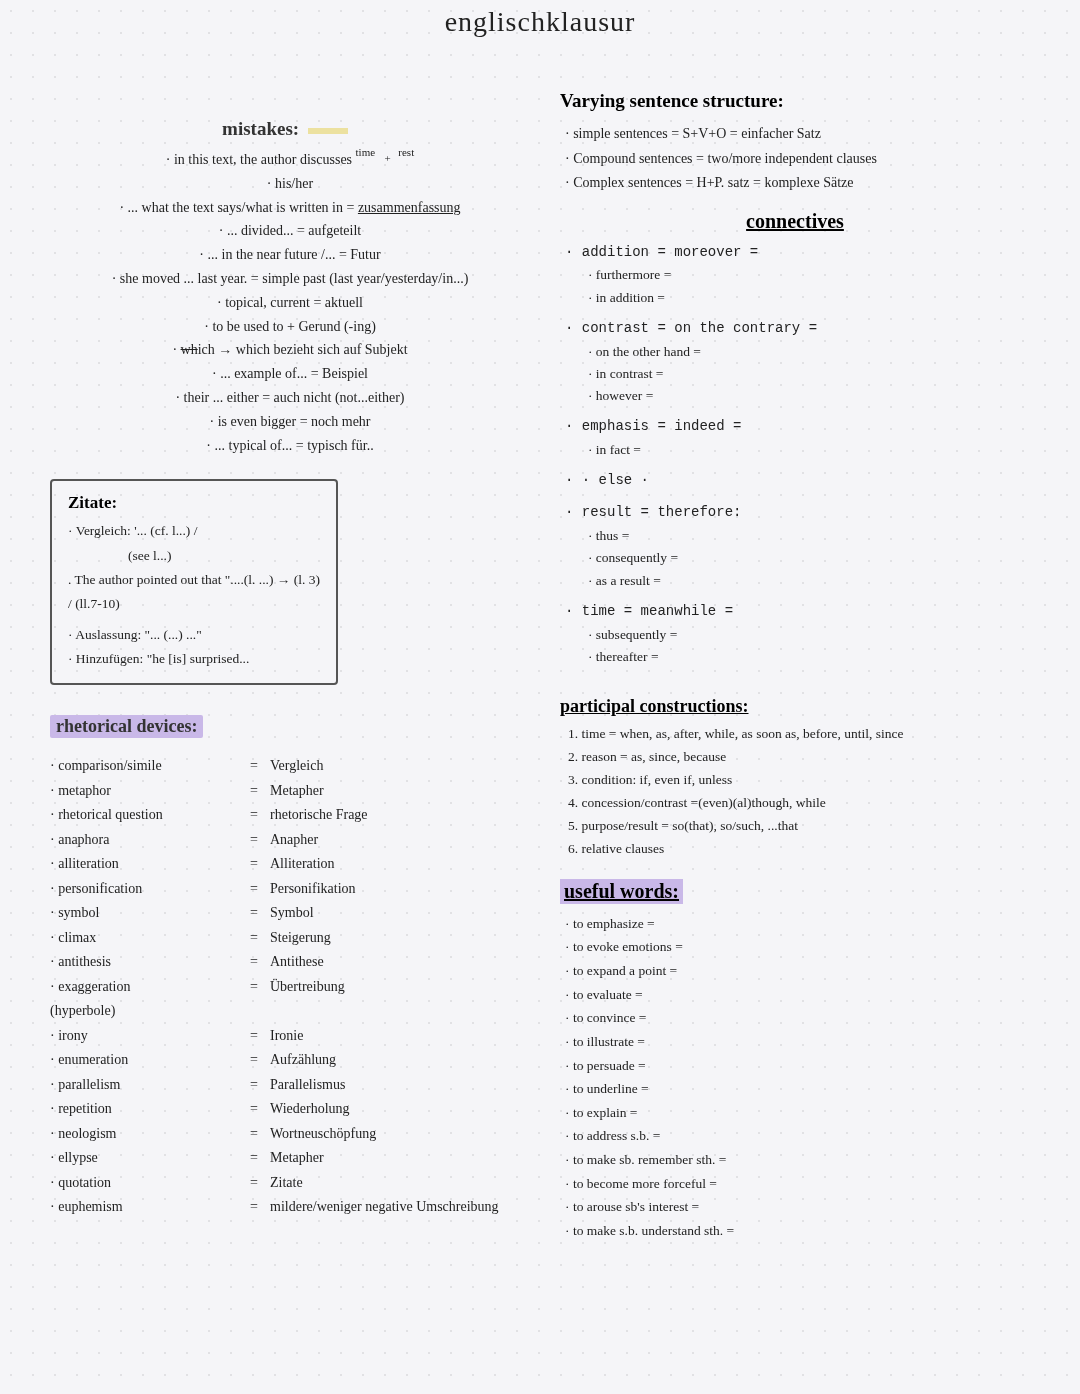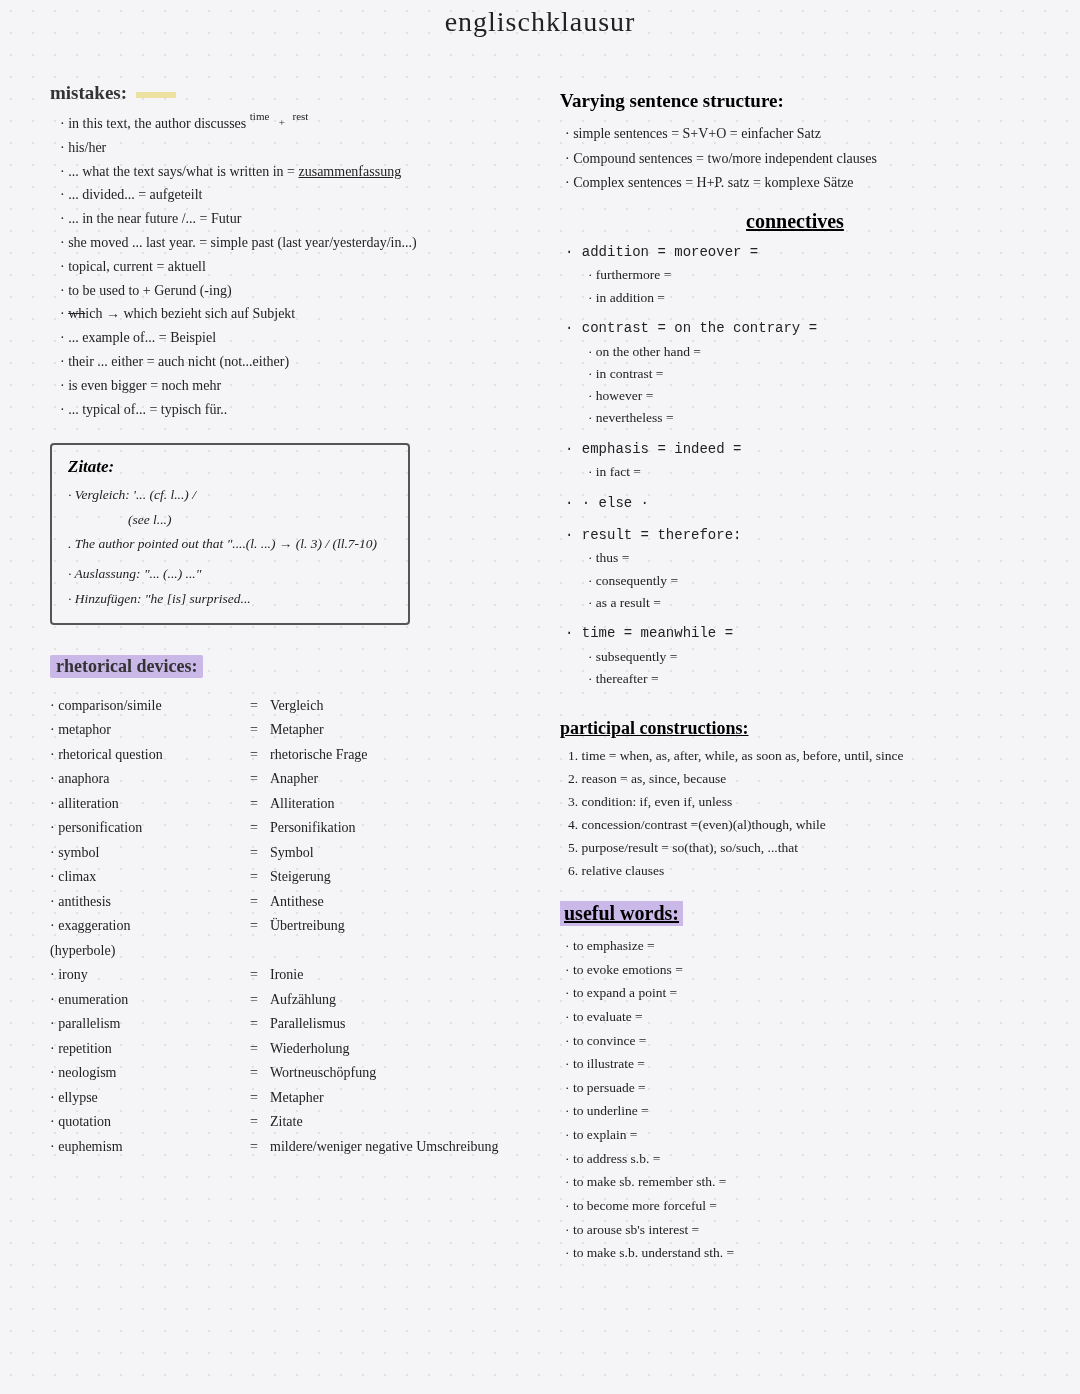--- a/index.html
+++ b/index.html
@@ -69,21 +69,22 @@
       display: inline-block;
     }
     .section-title.highlighted {
       background: #c9b8e8;
       padding: 1px 6px;
       border-radius: 2px;
     }
 
     
     .mistakes-section {
-      margin-top: 52px;
+      margin-top: 88px;
+      text-align: center;
     }
     .mistakes-title {
       font-size: 19px;
       font-family: cursive;
       font-weight: bold;
       color: #333;
       margin-bottom: 8px;
     }
     .item-line {
       font-size: 14px;
@@ -97,22 +98,21 @@
     }
 
     
     .zitate-box {
       border: 2px solid #555;
       border-radius: 4px;
       padding: 12px 16px;
       margin-top: 22px;
       margin-bottom: 18px;
       background: transparent;
-      width: 360px;
-      font-style: italic;
+      width: 288px;
     }
     .zitate-box .box-title {
       font-size: 17px;
       font-family: cursive;
       font-weight: bold;
       margin-bottom: 6px;
     }
     .zitate-line {
       font-size: 13.5px;
       font-family: cursive;
@@ -400,21 +400,20 @@
         <div class="connective-main">addition = moreover =</div>
         <div class="connective-sub">· furthermore =</div>
         <div class="connective-sub">· in addition =</div>
       </div>
 
       <div class="connective-group">
         <div class="connective-main">contrast = on the contrary =</div>
         <div class="connective-sub">· on the other hand =</div>
         <div class="connective-sub">· in contrast =</div>
         <div class="connective-sub">· however =</div>
-        <div class="connective-sub">· nevertheless =</div>
       </div>
 
       <div class="connective-group">
         <div class="connective-main">emphasis = indeed =</div>
         <div class="connective-sub">· in fact =</div>
       </div>
 
       <div class="connective-group">
         <div class="connective-main" style="list-style:none;">· else ·</div>
       </div>

